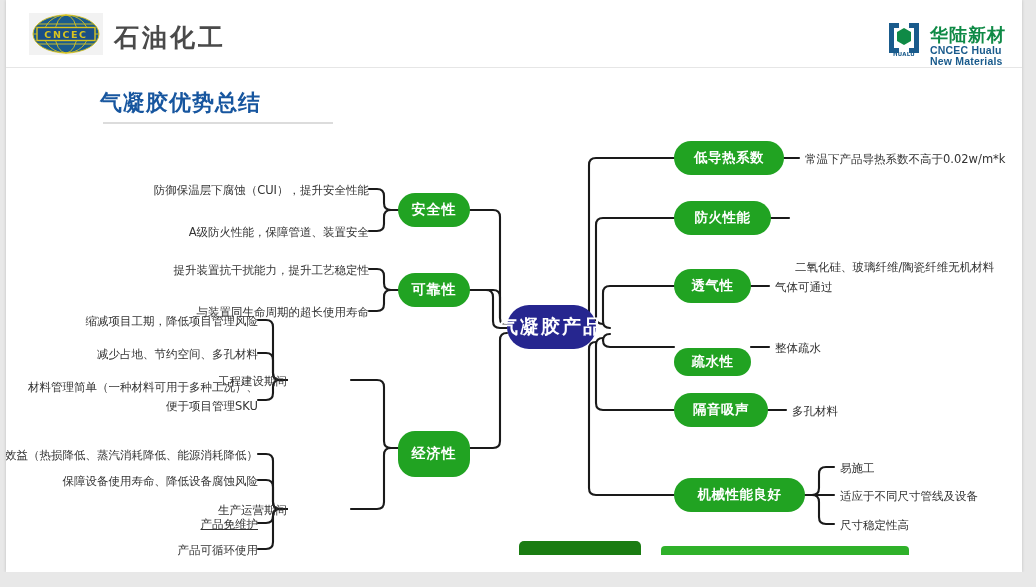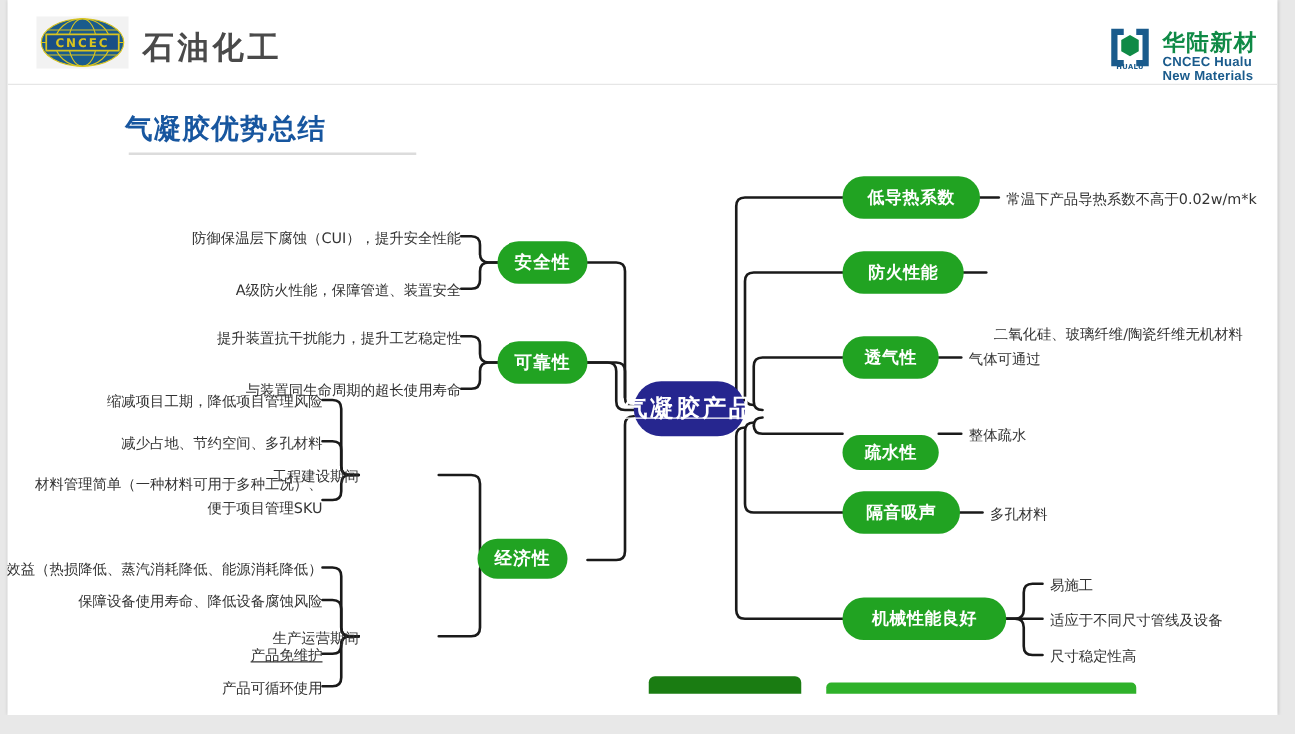--- a/index.html
+++ b/index.html
@@ -203,25 +203,25 @@
         <path d="M745 158 H763"></path>
         <path d="M745 219 H763"></path>
         <path d="M762 282 H780"></path>
 
         <path d="M799 367 H806 Q813 367 813 360 V346 Q813 339 820 339 H828"></path>
         <path d="M799 367 H813 M813 367 H828"></path>
         <path d="M799 367 H806 Q813 367 813 374 V389 Q813 396 820 396 H828"></path>
       </g>
     </svg>
 
-    <div class="node center" style="left:501px; top:177px; width:89px; height:44px;text-decoration:underline;">气凝胶产品</div>
+    <div class="node center" style="left:501px; top:177px; width:89px; height:44px;">气凝胶产品</div>
 
     <div class="node green lvl1" style="left:392px; top:65px; width:72px; height:34px;">安全性</div>
     <div class="node green lvl1" style="left:392px; top:145px; width:72px; height:34px;">可靠性</div>
-    <div class="node green lvl1" style="left:376px; top:303px; width:72px; height:32px;">经济性</div>
+    <div class="node green lvl1" style="left:392px; top:303px; width:72px; height:46px;">经济性</div>
 
     <div class="leaf mid" style="left:281px; top:245px; transform:translateX(-100%);">工程建设期间</div>
     <div class="leaf mid" style="left:281px; top:374px; transform:translateX(-100%);">生产运营期间</div>
 
     <div class="leaf r" style="left:363px; top:54px; transform:translateX(-100%);">防御保温层下腐蚀（CUI），提升安全性能</div>
     <div class="leaf r" style="left:363px; top:96px; transform:translateX(-100%);">A级防火性能，保障管道、装置安全</div>
 
     <div class="leaf r" style="left:363px; top:134px; transform:translateX(-100%);">提升装置抗干扰能力，提升工艺稳定性</div>
     <div class="leaf r" style="left:363px; top:176px; transform:translateX(-100%);">与装置同生命周期的超长使用寿命</div>
 

